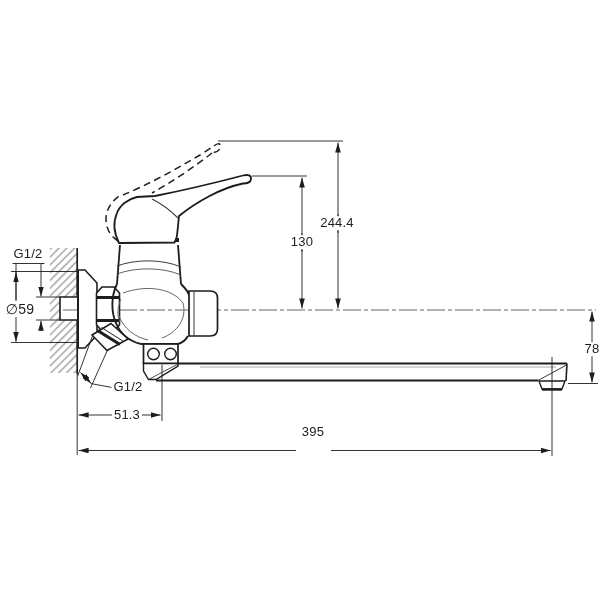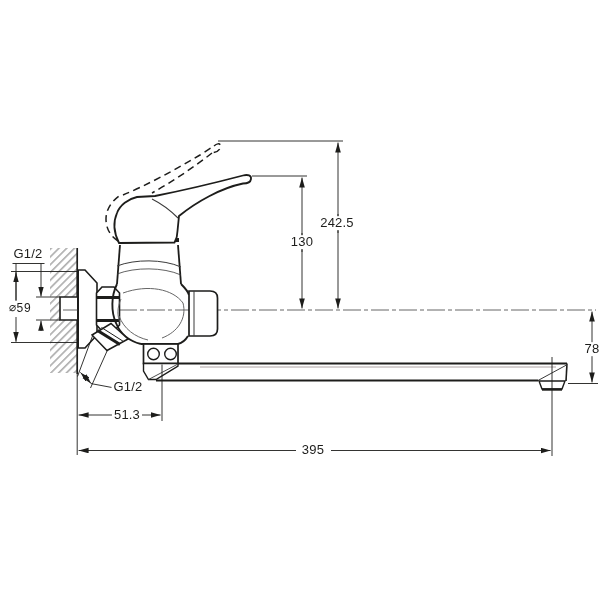--- a/index.html
+++ b/index.html
@@ -15,21 +15,21 @@
     transform:translate(-50%,-50%);
     font-size:13px;
     color:#1d1d1b;
     background:#ffffff;
     padding:0 2px;
     white-space:nowrap;
     line-height:1.05;
     letter-spacing:0.2px;
   }
   .dim-label.no-bg{background:transparent;}
-  .dia{font-size:12px;font-family:Liberation Mono, monospace;}
+  .dia{font-size:14px;}
 </style>
 </head>
 <body>
 
 <div class="stage">
 
 <svg width="600" height="600" viewBox="0 0 600 600">
   <defs>
     <pattern id="hatch" patternUnits="userSpaceOnUse" width="5.5" height="5.5" patternTransform="rotate(-45)">
       <line x1="0" y1="2.7" x2="5.5" y2="2.7" stroke="#6a6a6a" stroke-width="0.9"></line>
@@ -180,23 +180,23 @@
     </g>
   </g>
 </svg>
 
 <div class="dim-label no-bg" style="left:28px;top:254px;">G1/2</div>
 
 <div class="dim-label dia" style="left:20px;top:309px;">∅59</div>
 
 <div class="dim-label" style="left:302px;top:242px;">130</div>
 
-<div class="dim-label" style="left:337px;top:223px;">242.5</div>
+<div class="dim-label" style="left:337px;top:223px;">244.4</div>
 
 <div class="dim-label" style="left:592px;top:349px;">78</div>
 
 <div class="dim-label" style="left:128px;top:387px;">G1/2</div>
 
 <div class="dim-label" style="left:127px;top:415px;">51.3</div>
 
-<div class="dim-label" style="left:313px;top:450px;">395</div>
+<div class="dim-label" style="left:313px;top:432px;">395</div>
 
 </div>
 
 </body></html>

